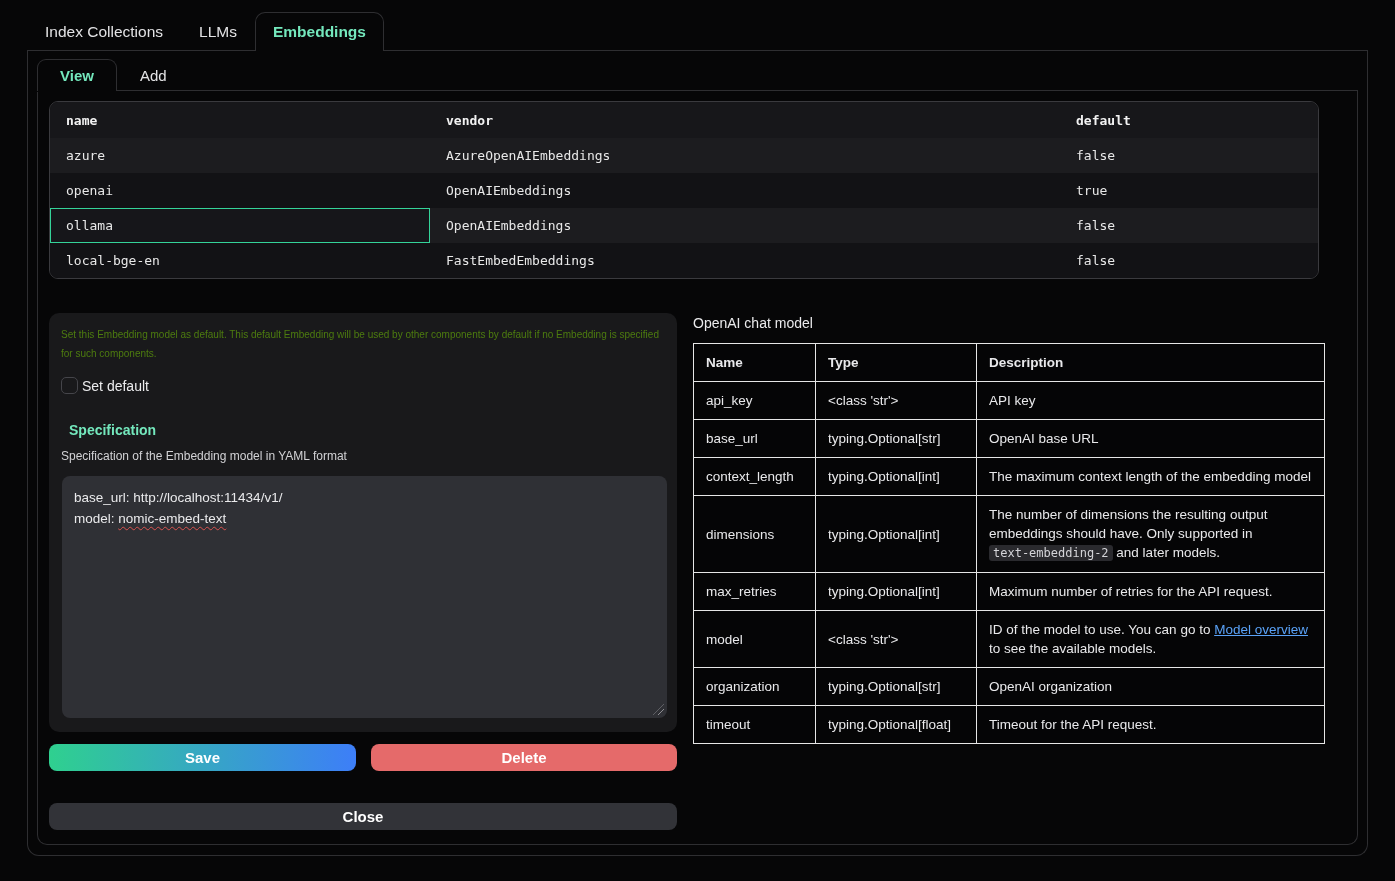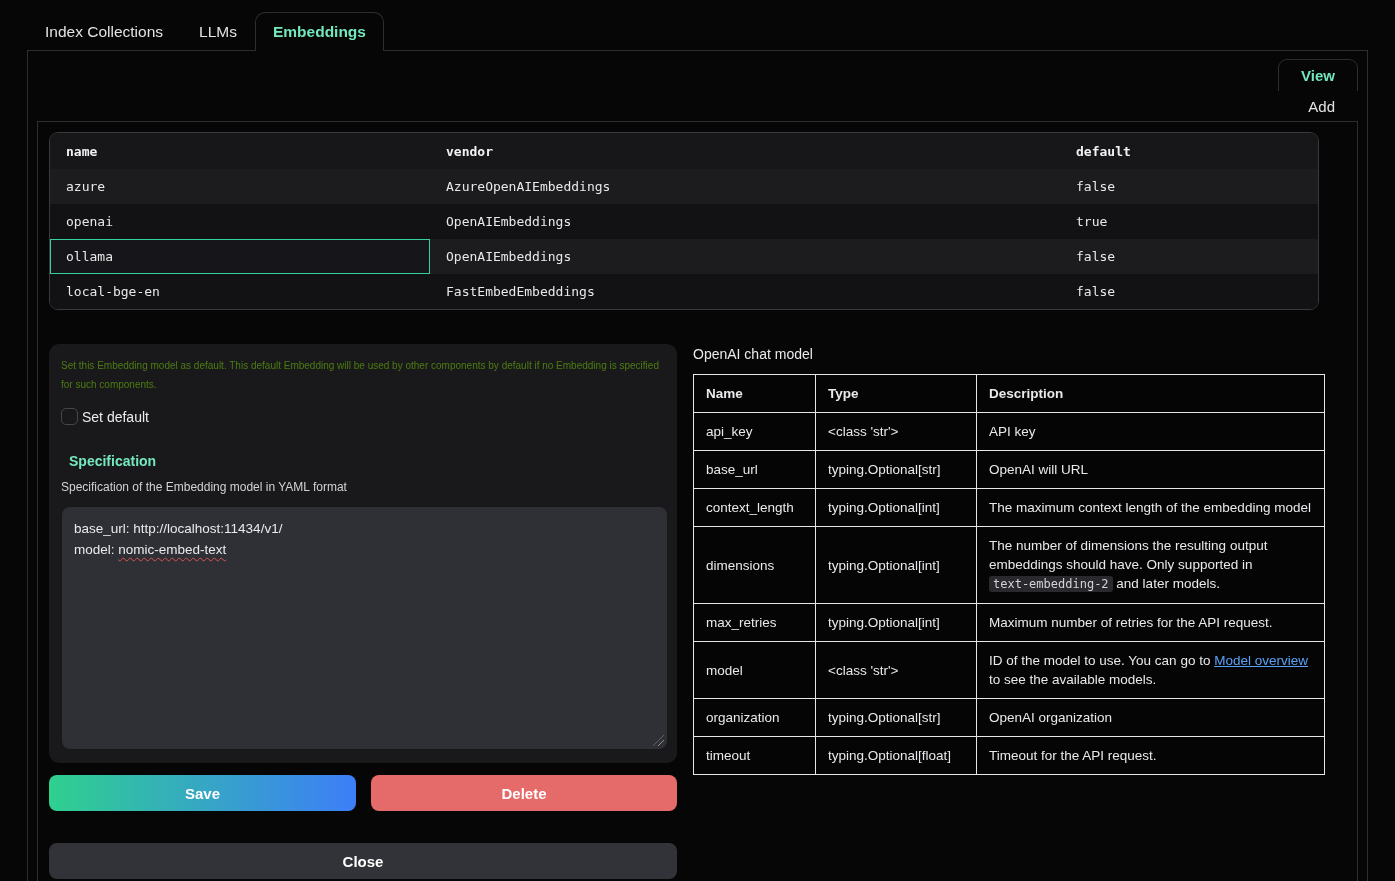--- a/index.html
+++ b/index.html
@@ -37,21 +37,21 @@
   .tabbar{display:flex;align-items:flex-end;border-bottom:1px solid var(--border);padding-left:0;}
   .tab{
     padding:10px 17px;font-size:15.5px;color:#e3e3e5;cursor:pointer;
     border:1px solid transparent;border-bottom:none;border-radius:10px 10px 0 0;
     margin-bottom:-1px;white-space:nowrap;
   }
   .tab.active{color:var(--accent);font-weight:bold;border-color:var(--border);background:var(--bg);
     box-shadow:0 1px 0 0 var(--bg);}
   
   .outer-panel{border:1px solid var(--border);border-top:none;border-radius:0 0 12px 12px;padding:8px 9px 10px 9px;}
-  .subtabbar{display:flex;align-items:flex-end;border-bottom:1px solid var(--border);flex-direction:column;}
+  .subtabbar{display:flex;align-items:flex-end;border-bottom:1px solid var(--border);}
   .subtab{
     padding:7px 22px;font-size:15px;color:#e3e3e5;cursor:pointer;
     border:1px solid transparent;border-bottom:none;border-radius:9px 9px 0 0;margin-bottom:-1px;
   }
   .subtab.active{color:var(--accent);font-weight:bold;border-color:var(--border);background:var(--bg);
     box-shadow:0 1px 0 0 var(--bg);}
   .inner-panel{border:1px solid var(--border);border-top:none;border-radius:0 0 10px 10px;padding:10px 12px 14px 11px;}
   
   .tbl-wrapper{border:1px solid var(--wrapper-border);border-radius:9px;overflow:hidden;width:1270px;margin-bottom:34px;}
   table.embed{width:100%;border-collapse:collapse;font-family:"DejaVu Sans Mono", monospace;font-size:13px;}
@@ -83,21 +83,21 @@
     font-size:13.5px;line-height:21px;color:#eaeaec;cursor:text;
   }
   .yaml-editor .wavy{text-decoration:underline wavy #d9534f 1px;text-underline-offset:3px;}
   .resize-handle{
     position:absolute;right:3px;bottom:3px;width:11px;height:11px;cursor:nwse-resize;
     background:repeating-linear-gradient(135deg, transparent 0 3px, #8d8d92 3px 4px);
     clip-path:polygon(100% 0, 100% 100%, 0 100%);
   }
   .btn-row{display:flex;gap:15px;margin-top:12px;}
   .btn{
-    height:36px;border:none;border-radius:8px;color:#fff;font-weight:bold;font-size:15px;
+    height:27px;border:none;border-radius:8px;color:#fff;font-weight:bold;font-size:15px;
     font-family:"Liberation Sans", sans-serif;cursor:pointer;display:flex;align-items:center;justify-content:center;
   }
   .btn-save{width:307px;background:linear-gradient(90deg, var(--save-from), var(--save-to));}
   .btn-delete{width:306px;background:var(--delete-bg);}
   .btn-close{width:628px;background:var(--close-bg);margin-top:32px;}
   
   .schema-title{font-size:14px;color:#eaeaec;margin:2px 0 12px 0;}
   table.schema{width:632px;border-collapse:collapse;font-size:13.5px;}
   table.schema th, table.schema td{
     border:1px solid var(--schema-border);padding:9px 12px;text-align:left;vertical-align:middle;
@@ -202,21 +202,21 @@
               </thead>
             <tbody id="schema-body">
                 <tr>
                   <td>api_key</td>
                   <td>&lt;class 'str'&gt;</td>
                   <td>API key</td>
                 </tr>
                 <tr>
                   <td>base_url</td>
                   <td>typing.Optional[str]</td>
-                  <td>OpenAI will URL</td>
+                  <td>OpenAI base URL</td>
                 </tr>
                 <tr>
                   <td>context_length</td>
                   <td>typing.Optional[int]</td>
                   <td>The maximum context length of the embedding model</td>
                 </tr>
                 <tr>
                   <td>dimensions</td>
                   <td>typing.Optional[int]</td>
                   <td>The number of dimensions the resulting output embeddings should have. Only supported in <span class="code-chip">text-embedding-2</span> and later models.</td>

